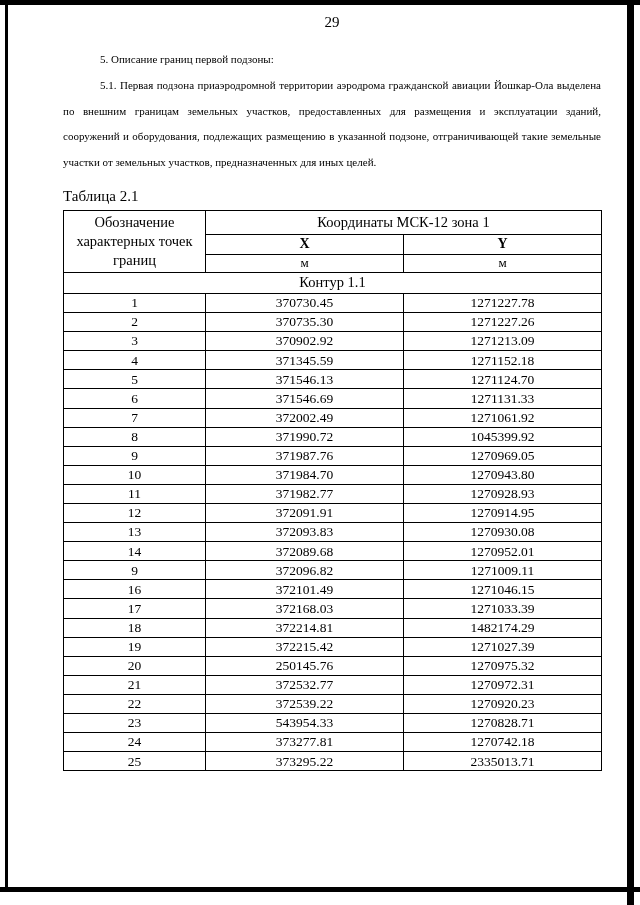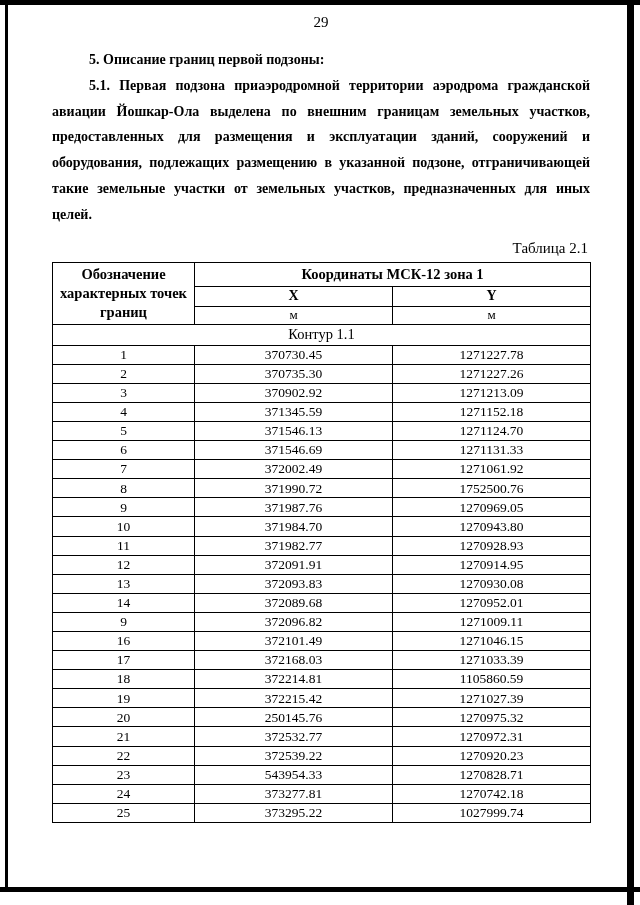--- a/index.html
+++ b/index.html
@@ -17,57 +17,55 @@
     overflow: hidden;
   }
   
   .border-top    { position:absolute; left:0;   top:0;    width:640px; height:5px; background:#000; }
   .border-bottom { position:absolute; left:0;   top:887px; width:640px; height:5px; background:#000; }
   .border-left   { position:absolute; left:5px; top:0;    width:3px;  height:892px; background:#000; }
   .border-right  { position:absolute; left:627px; top:0;  width:7px;  height:905px; background:#000; }
 
   .content {
     position: absolute;
-    left: 52px;
+    left: 63px;
     top: 10px;
     width: 538px;
   }
   .page-number {
     text-align: center;
     font-size: 15px;
     margin: 4px 0 16px 0;
   }
   p.body-text {
-    font-size: 14px;
+    font-size: 11px;
     line-height: 25.8px;
     text-align: justify;
     text-indent: 37px;
-    font-weight: bold;
   }
   .caption {
-    text-align: right;
     font-size: 15px;
     margin: 12px 2px 5px 0;
   }
   table.coords {
     border-collapse: collapse;
     width: 100%;
     table-layout: fixed;
   }
   table.coords th, table.coords td {
     border: 1px solid #000;
     text-align: center;
     vertical-align: middle;
     overflow: hidden;
   }
   col.c1 { width: 142px; }
   col.c2 { width: 198px; }
   col.c3 { width: 198px; }
   th.hdr {
-    font-weight: bold;
+    font-weight: normal;
     font-size: 14.5px;
     line-height: 19px;
     padding: 2px 6px;
   }
   th.axis {
     font-weight: bold;
     font-size: 14px;
     height: 20px;
     padding: 0;
   }
@@ -161,21 +159,21 @@
             <td>1271131.33</td>
           </tr>
           <tr>
             <td>7</td>
             <td>372002.49</td>
             <td>1271061.92</td>
           </tr>
           <tr>
             <td>8</td>
             <td>371990.72</td>
-            <td>1752500.76</td>
+            <td>1045399.92</td>
           </tr>
           <tr>
             <td>9</td>
             <td>371987.76</td>
             <td>1270969.05</td>
           </tr>
           <tr>
             <td>10</td>
             <td>371984.70</td>
             <td>1270943.80</td>
@@ -211,21 +209,21 @@
             <td>1271046.15</td>
           </tr>
           <tr>
             <td>17</td>
             <td>372168.03</td>
             <td>1271033.39</td>
           </tr>
           <tr>
             <td>18</td>
             <td>372214.81</td>
-            <td>1105860.59</td>
+            <td>1482174.29</td>
           </tr>
           <tr>
             <td>19</td>
             <td>372215.42</td>
             <td>1271027.39</td>
           </tr>
           <tr>
             <td>20</td>
             <td>250145.76</td>
             <td>1270975.32</td>
@@ -246,18 +244,18 @@
             <td>1270828.71</td>
           </tr>
           <tr>
             <td>24</td>
             <td>373277.81</td>
             <td>1270742.18</td>
           </tr>
           <tr>
             <td>25</td>
             <td>373295.22</td>
-            <td>1027999.74</td>
+            <td>2335013.71</td>
           </tr>
         </tbody>
     </table>
   </div>
 </div>
 
 </body></html>

